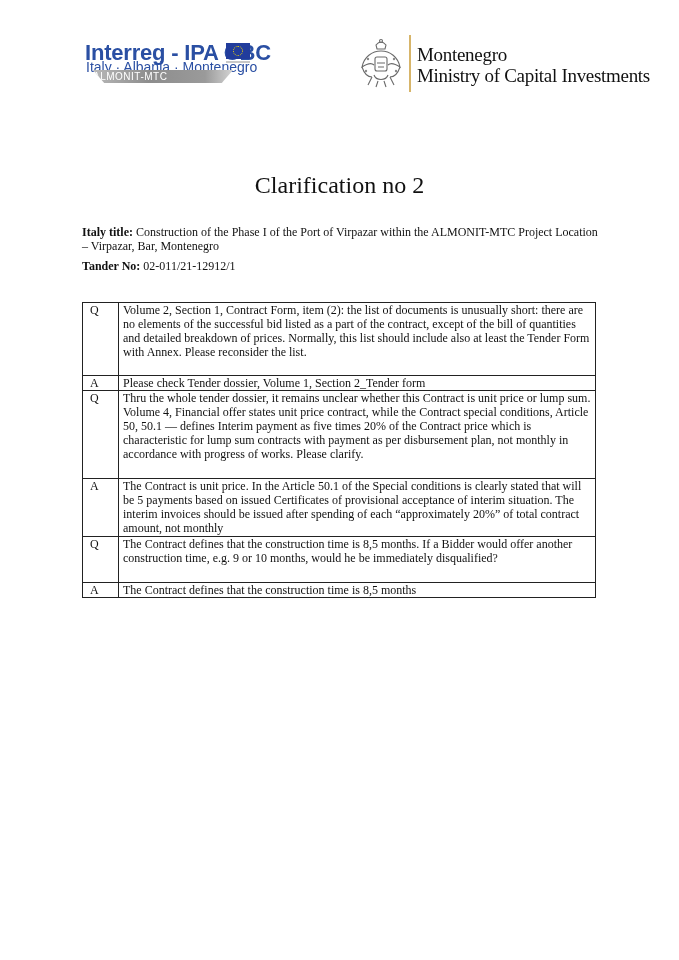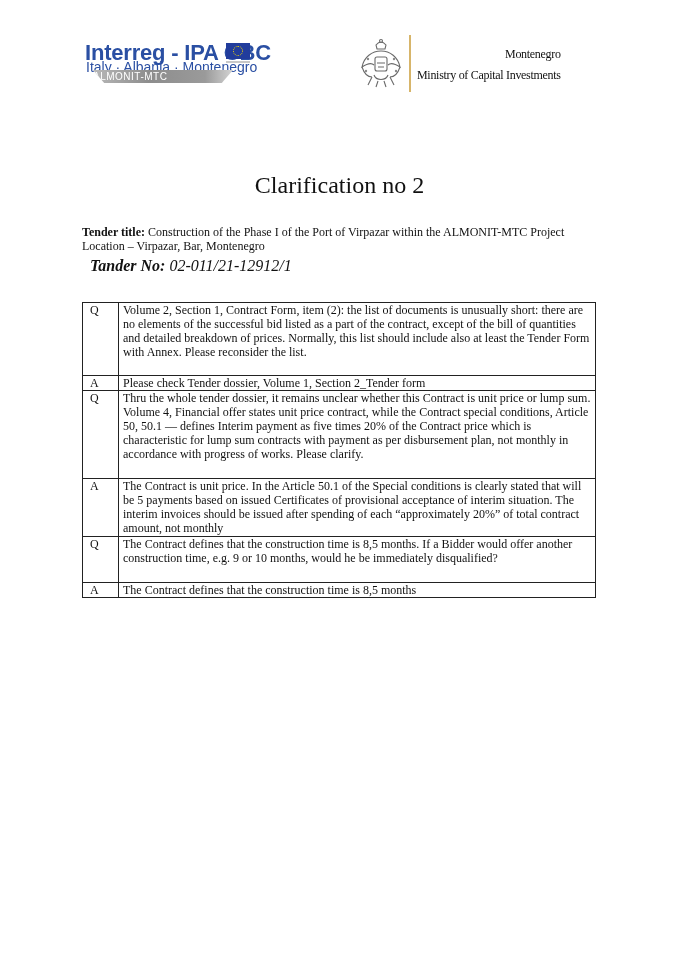--- a/index.html
+++ b/index.html
@@ -19,26 +19,26 @@
   .interreg .flagcap { position: absolute; left: 141px; top: 21px; width: 24px; height: 2px; background: #c8c8c8; }
   .interreg .bar { position: absolute; left: 8px; top: 30px; width: 140px; height: 13px;
     background: linear-gradient(90deg, #b8b8b8, #8d8d8d 40%, #9a9a9a 80%, #d4d4d4);
     clip-path: polygon(0 0, 100% 0, 92% 100%, 8% 100%); }
   .interreg .bar span { position: absolute; left: 0; right: 0; top: 1px; text-align: left;
     font-family: "Liberation Sans", sans-serif; font-size: 10px; color: #ffffff; letter-spacing: 0.5px; }
 
   
   .crest { left: 358px; top: 37px; width: 46px; height: 52px; }
   .gold-line { left: 409px; top: 35px; width: 2px; height: 57px; background: #d7b56a; }
-  .ministry { left: 417px; top: 44px; font-size: 12px; line-height: 21px; color: #111; white-space: nowrap; letter-spacing: -0.3px; text-align: right; }
+  .ministry { left: 417px; top: 44px; font-size: 19px; line-height: 21px; color: #111; white-space: nowrap; letter-spacing: -0.3px; }
 
   .title { left: 0; width: 679px; top: 172px; text-align: center; font-size: 24px; color: #111; }
 
   .tender-title { left: 82px; top: 225px; width: 520px; font-size: 12px; line-height: 14px; }
-  .tender-no { left: 90px; top: 259px; font-size: 16px; line-height: 14px; font-style: italic; }
+  .tender-no { left: 82px; top: 259px; font-size: 12px; line-height: 14px; }
   b { font-weight: bold; }
 
   table.qa { position: absolute; left: 82px; top: 302px; width: 514px; border-collapse: collapse;
     font-size: 12px; line-height: 14px; }
   table.qa td { border: 1px solid #222; vertical-align: top; padding: 0 4px; }
   table.qa td.tag { width: 24px; padding-left: 7px; }
   table.qa td.txt { padding-right: 4px; }
 </style>
 </head>
 <body>
@@ -76,21 +76,21 @@
 </div>
 <div class="abs gold-line"></div>
 <div class="abs ministry">
   <div>Montenegro</div>
   <div>Ministry of Capital Investments</div>
 </div>
 
 <div class="abs title">Clarification no 2</div>
 
 <div class="abs tender-title">
-  <b>Tender title:</b><span> Construction of the Phase I of the Port of Virpazar within the ALMONIT-MTC Project Location – Virpazar, Bar, Montenegro</span>
+  <b>Italy title:</b><span> Construction of the Phase I of the Port of Virpazar within the ALMONIT-MTC Project Location – Virpazar, Bar, Montenegro</span>
 </div>
 <div class="abs tender-no">
   <b>Tander No:</b><span> 02-011/21-12912/1</span>
 </div>
 
 <table class="qa">
   <tbody>
       <tr style="height:73px;">
     <td class="tag">Q</td>
     <td class="txt">Volume 2, Section 1, Contract Form, item (2): the list of documents is unusually short: there are no elements of the successful bid listed as a part of the contract, except of the bill of quantities and detailed breakdown of prices. Normally, this list should include also at least the Tender Form with Annex. Please reconsider the list.</td>

